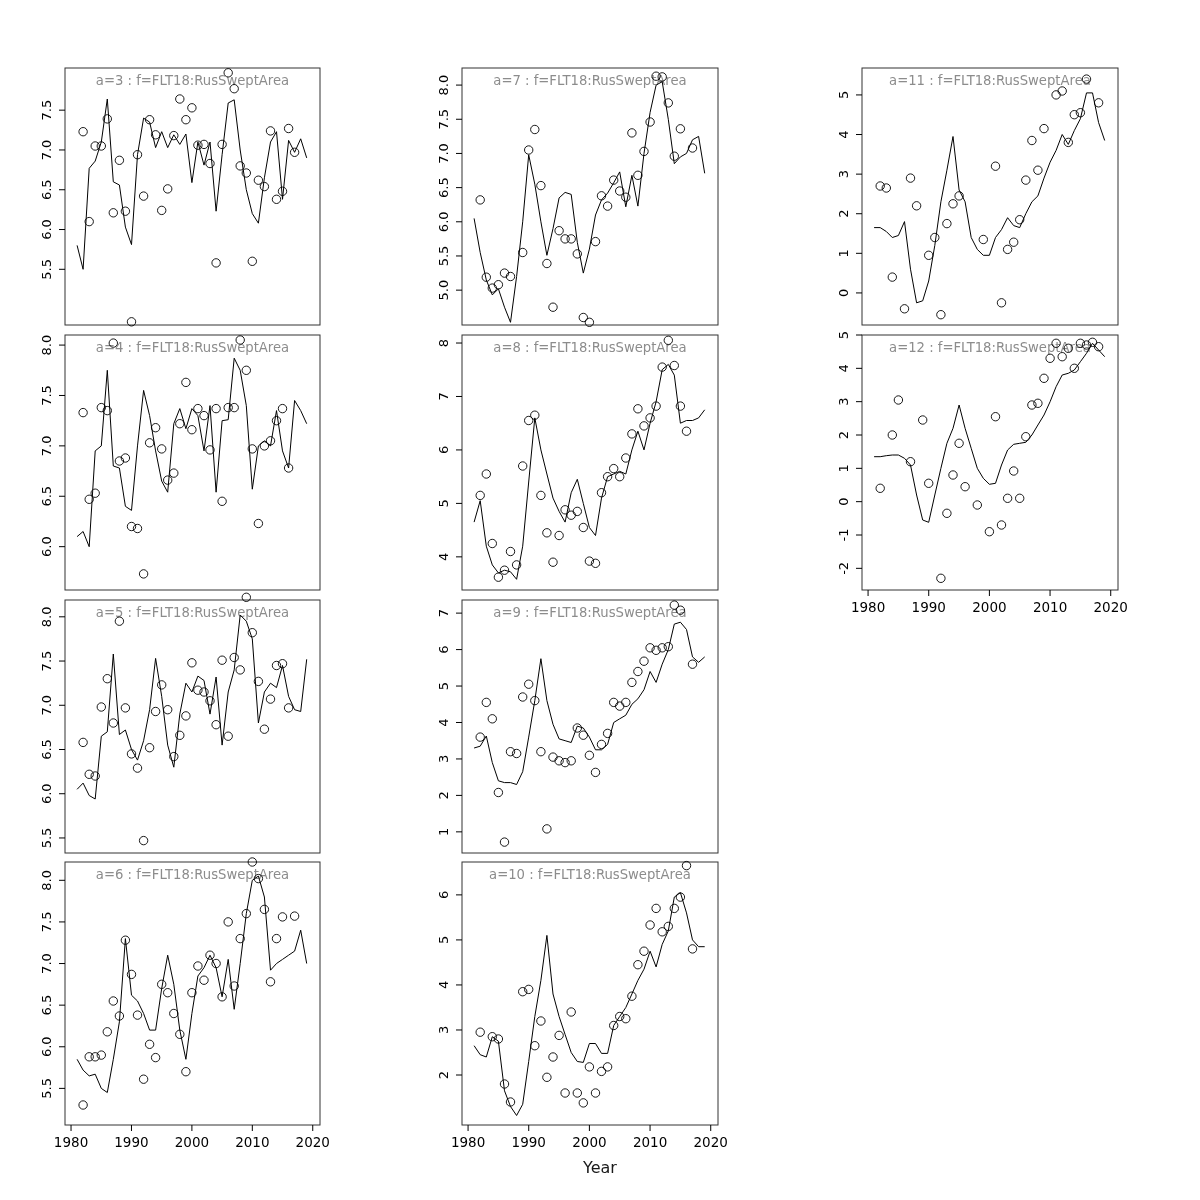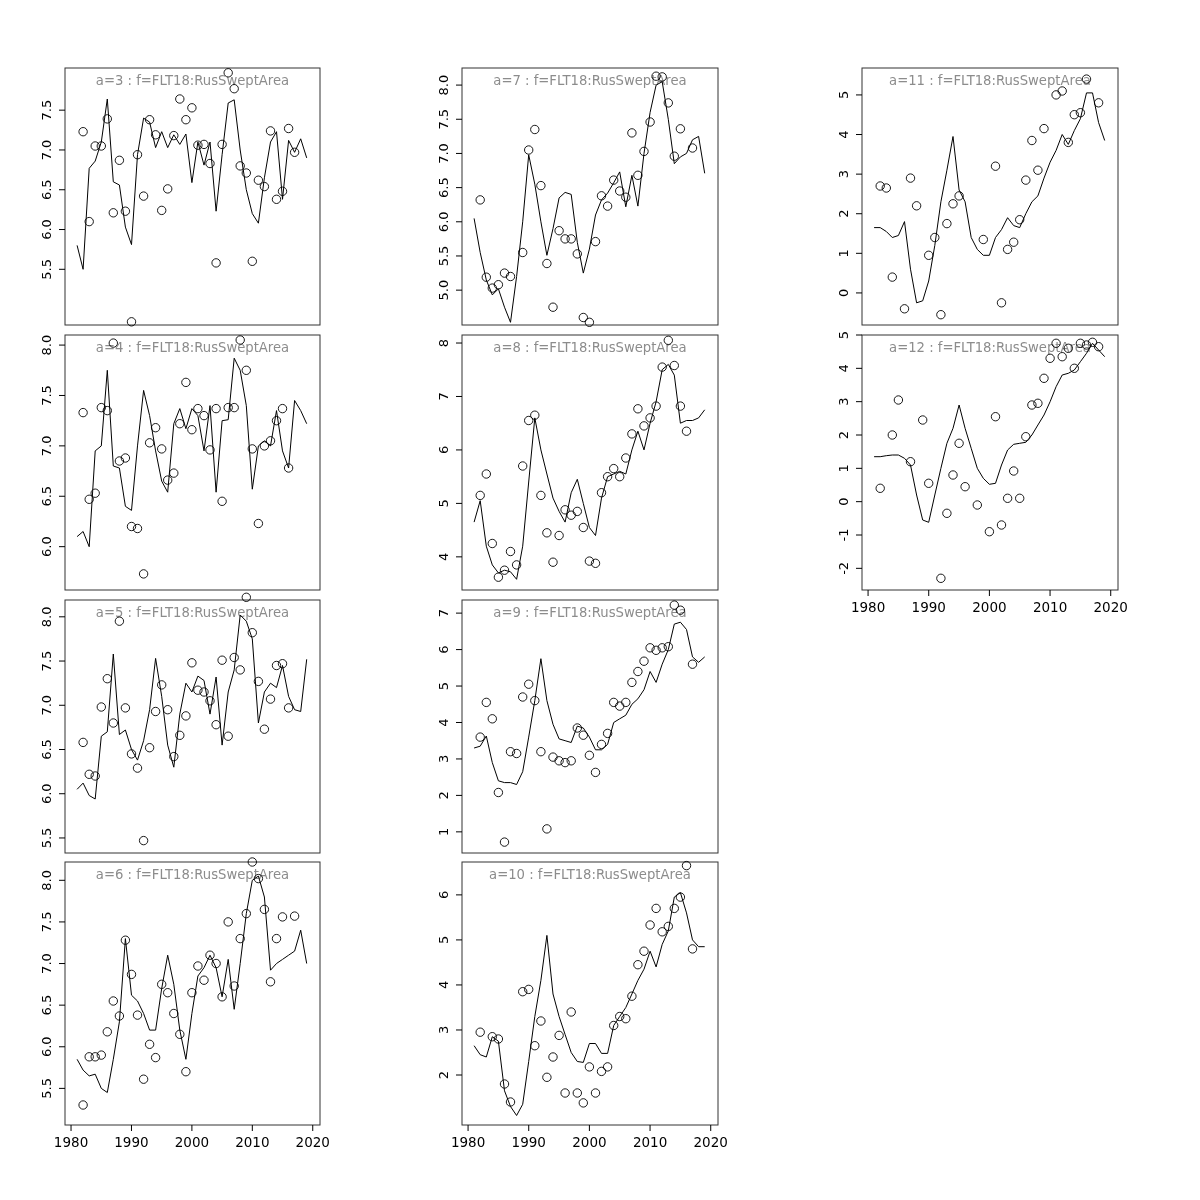--- a/index.html
+++ b/index.html
@@ -547,13 +547,14 @@
         <circle cx="1056.1" cy="343.3" r="4.2" fill="none" stroke="#000000" stroke-width="0.9"></circle>
         <circle cx="1062.2" cy="356.7" r="4.2" fill="none" stroke="#000000" stroke-width="0.9"></circle>
         <circle cx="1068.3" cy="348.3" r="4.2" fill="none" stroke="#000000" stroke-width="0.9"></circle>
         <circle cx="1074.3" cy="368.3" r="4.2" fill="none" stroke="#000000" stroke-width="0.9"></circle>
         <circle cx="1080.4" cy="343.3" r="4.2" fill="none" stroke="#000000" stroke-width="0.9"></circle>
         <circle cx="1086.5" cy="345.0" r="4.2" fill="none" stroke="#000000" stroke-width="0.9"></circle>
         <circle cx="1092.5" cy="342.3" r="4.2" fill="none" stroke="#000000" stroke-width="0.9"></circle>
         <circle cx="1098.6" cy="346.7" r="4.2" fill="none" stroke="#000000" stroke-width="0.9"></circle>
       </g>
     </svg>
+  <div class="xlabel">Year</div>
 </div>
 
 </body></html>

